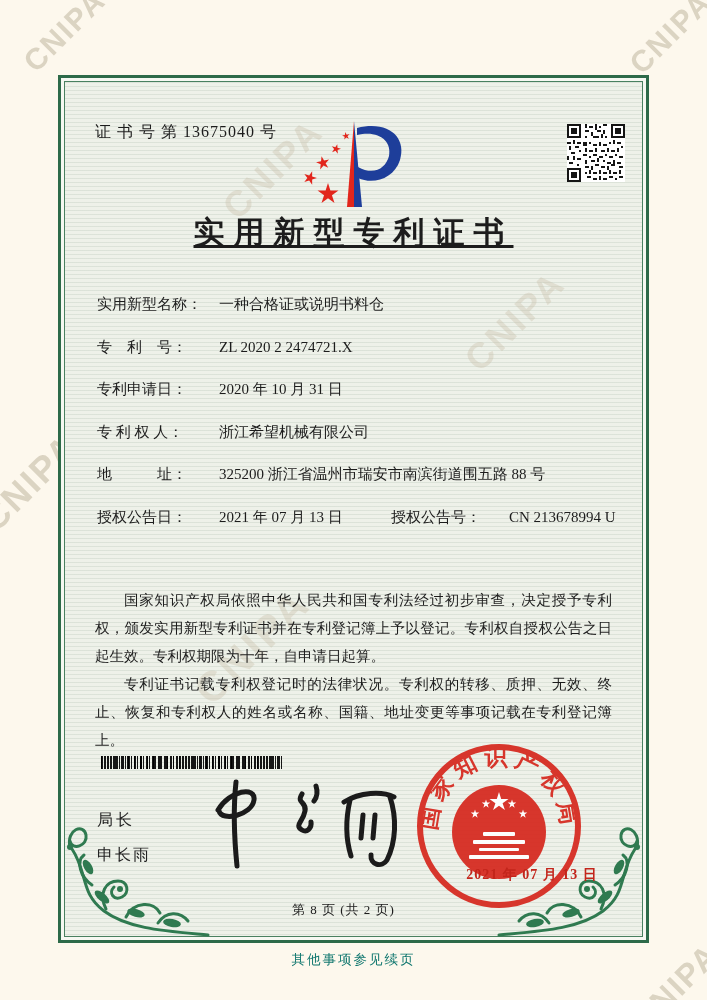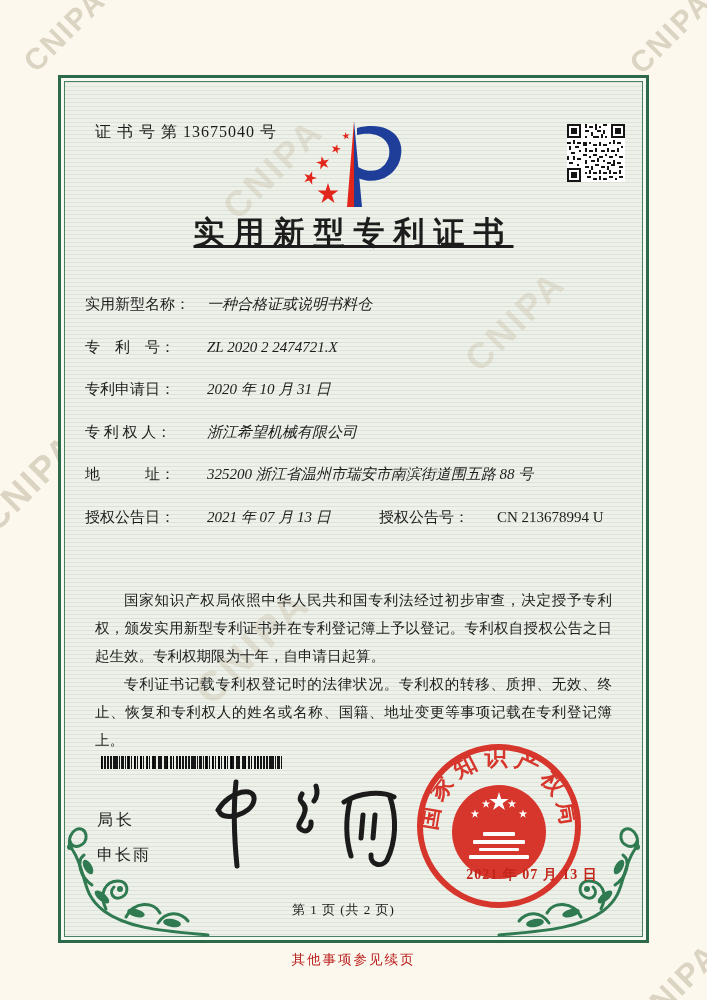--- a/index.html
+++ b/index.html
@@ -24,24 +24,24 @@
       color:rgba(196,186,160,0.33);transform:rotate(-45deg);letter-spacing:3px;pointer-events:none;font-size:36px;}
 
   .cert-number{position:absolute;left:34px;top:44px;font-size:16px;letter-spacing:1px;}
 
   .logo{position:absolute;left:230px;top:40px;}
   .qr{position:absolute;left:506px;top:46px;}
 
   .title{position:absolute;left:0;right:0;top:134px;text-align:center;
          font-size:31px;font-weight:bold;letter-spacing:9px;text-decoration:underline;}
 
-  .fields{position:absolute;left:24px;right:30px;top:216px;}
+  .fields{position:absolute;left:36px;right:30px;top:216px;}
   .frow{display:flex;height:42.5px;align-items:flex-start;font-size:15px;line-height:20px;}
   .flabel{flex:none;width:118px;white-space:pre;}
-  .fvalue{flex:1;margin-left:4px;font-style:italic;}
+  .fvalue{flex:1;margin-left:4px;}
   .fpair2{flex:none;display:flex;}
   .frow-split .fvalue{flex:none;width:172px;}
 
   .paras{position:absolute;left:34px;right:34px;top:508px;font-size:14.5px;line-height:28px;
          text-align:justify;}
   .paras p{margin:0;text-indent:2em;}
 
   .barcode{position:absolute;left:40px;top:678px;width:182px;height:13px;
     background-image:
       repeating-linear-gradient(90deg,#161616 0 1px,transparent 1px 3px,#161616 3px 5px,transparent 5px 6px),
@@ -57,21 +57,21 @@
   .seal{position:absolute;left:352px;top:662px;width:172px;height:172px;opacity:0.93;}
   .seal-date{position:absolute;left:366px;top:788px;width:210px;text-align:center;
              color:#c3251b;font-size:14px;letter-spacing:1px;font-weight:bold;z-index:5;}
 
   .page-info{position:absolute;left:0;right:20px;top:823px;text-align:center;font-size:13px;letter-spacing:1px;}
 
   .orn{position:absolute;bottom:1px;pointer-events:none;}
   .orn-left{left:1px;}
   .orn-right{right:1px;transform:scaleX(-1);}
 
-  .footer-note{position:absolute;left:0;right:0;top:951px;text-align:center;font-size:13.5px;letter-spacing:2px;color:#b91c1c;}
+  .footer-note{position:absolute;left:0;right:0;top:951px;text-align:center;font-size:13.5px;letter-spacing:2px;color:#0f766e;}
 </style>
 </head>
 <body>
 
 <span class="wm wm-tl">CNIPA</span>
 <span class="wm wm-tr">CNIPA</span>
 <span class="wm wm-l">CNIPA</span>
 <span class="wm wm-br">CNIPA</span>
 
 <div class="cert">
@@ -262,21 +262,21 @@
       <path transform="translate(13,-22) scale(4.5)" d="M0,-1 L0.22,-0.31 0.95,-0.31 0.36,0.12 0.59,0.81 0,0.38 -0.59,0.81 -0.36,0.12 -0.95,-0.31 -0.22,-0.31 Z"></path>
       <path transform="translate(24,-12) scale(4.5)" d="M0,-1 L0.22,-0.31 0.95,-0.31 0.36,0.12 0.59,0.81 0,0.38 -0.59,0.81 -0.36,0.12 -0.95,-0.31 -0.22,-0.31 Z"></path>
       <rect x="-26" y="14" width="52" height="4" rx="1"></rect>
       <rect x="-20" y="22" width="40" height="3" rx="1"></rect>
       <rect x="-30" y="29" width="60" height="4" rx="1"></rect>
       <rect x="-16" y="6" width="32" height="4" rx="1"></rect>
     </g>
   </svg>
   <div class="seal-date">2021 年 07 月 13 日</div>
 
-  <div class="page-info">第 1 页 (共 2 页)</div>
+  <div class="page-info">第 8 页 (共 2 页)</div>
 
   <svg class="orn orn-left" width="150" height="150" viewBox="0 0 150 150">
     <g fill="none" stroke="#2f7a50" stroke-width="3" stroke-linecap="round">
       <path d="M8,58 C4,40 22,34 24,46 C26,57 10,62 8,52"></path>
       <path d="M10,60 C26,84 18,104 42,122 C66,140 104,142 146,146"></path>
       <path d="M30,96 C18,88 14,72 22,66"></path>
       <path d="M44,120 C36,104 44,92 56,92 C66,92 68,104 60,108 C52,112 46,104 52,98"></path>
       <path d="M64,128 C72,112 92,112 98,124"></path>
       <path d="M96,134 C104,122 118,122 126,132"></path>
     </g>

